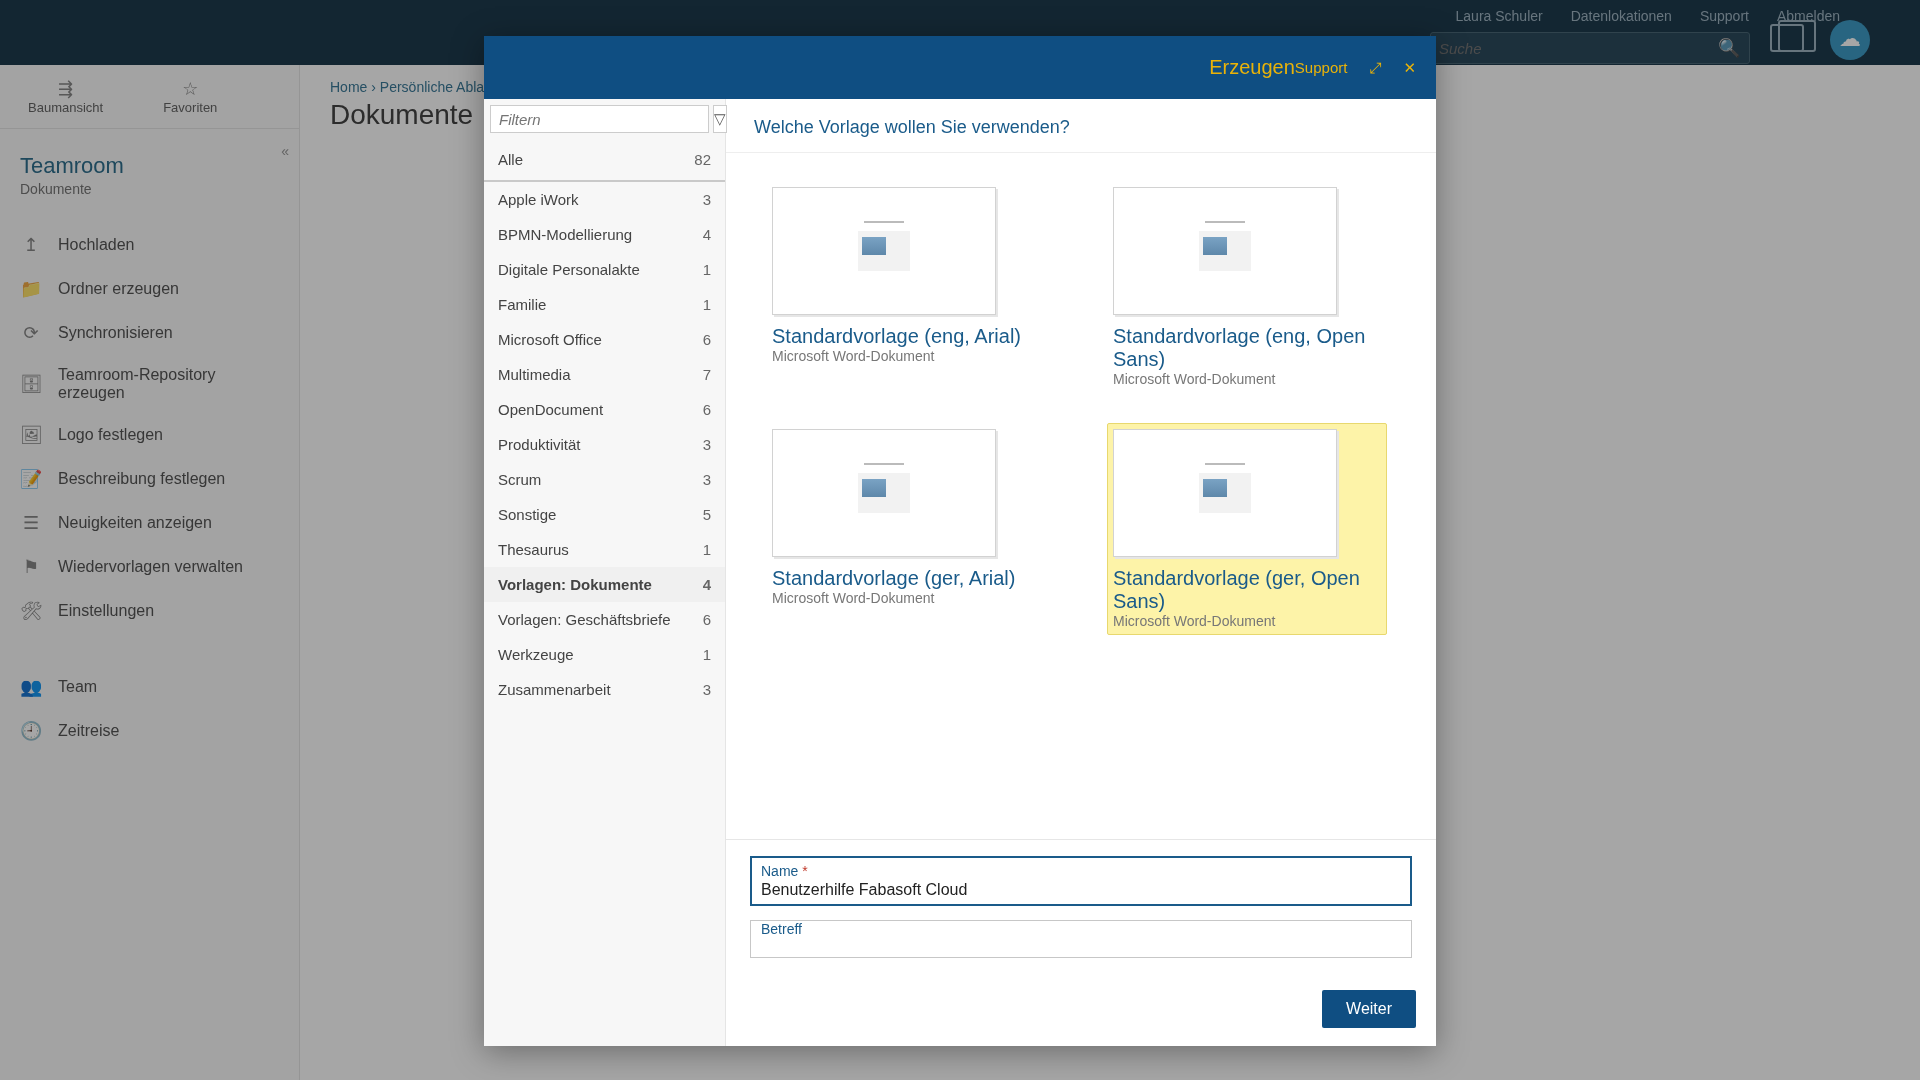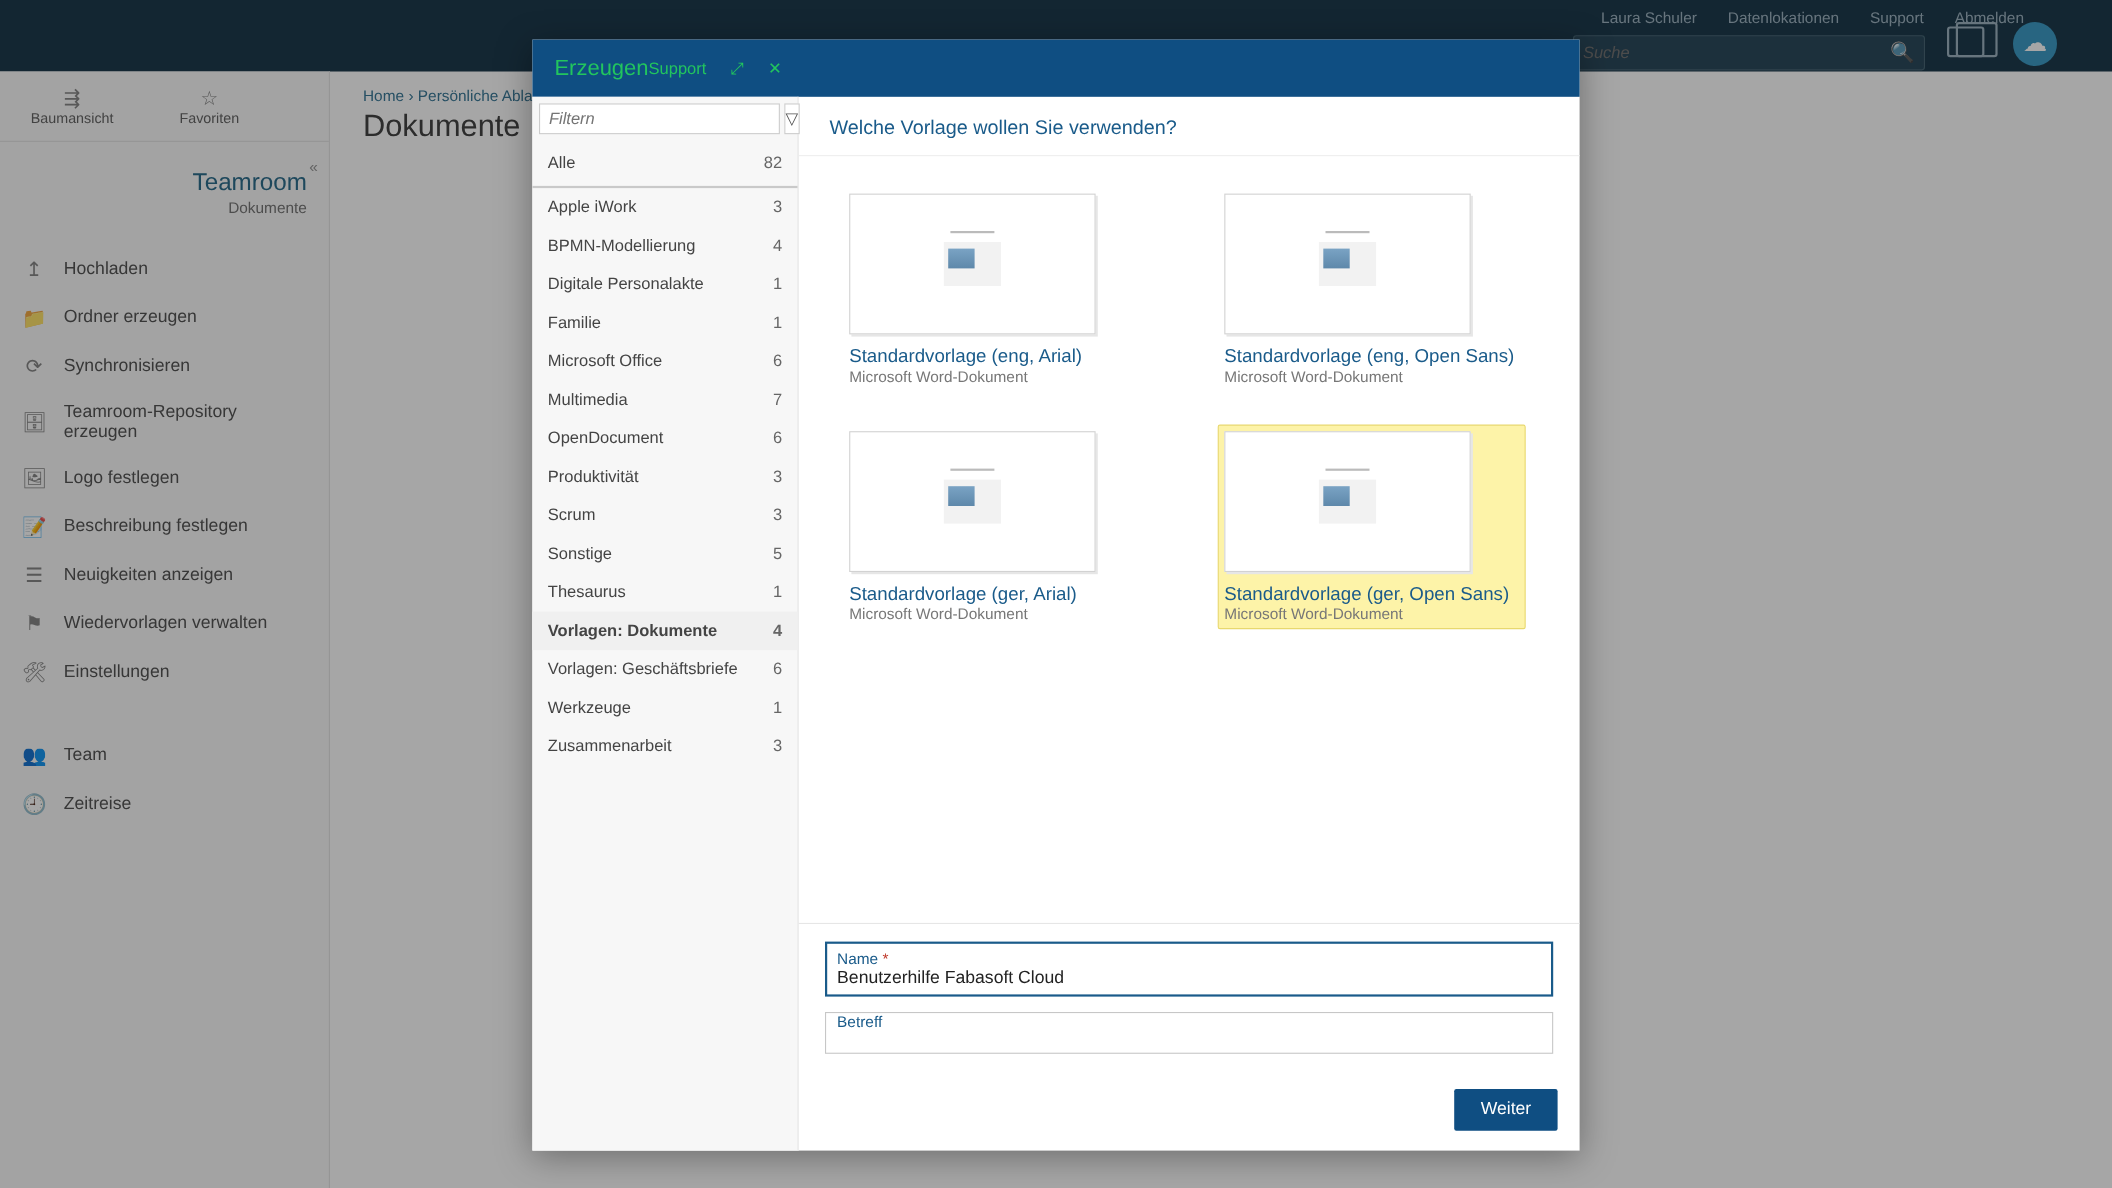--- a/index.html
+++ b/index.html
@@ -26,21 +26,21 @@
     position: absolute; top: 20px; right: 50px; width: 40px; height: 40px;
     background: #3e9cc6; border-radius: 50%;
   }
   .topbar-avatar::after{content:"\2601"; color:#fff; font-size:22px; position:absolute; top:6px; left:9px;}
   
   .leftcol { position: absolute; top: 65px; left: 0; width: 300px; bottom: 0; background: #fafafa; border-right: 1px solid #e5e5e5; }
   .view-toggles { height: 64px; display: flex; align-items: center; justify-content: flex-start; gap: 60px; padding-left: 28px; border-bottom: 1px solid #e5e5e5; }
   .view-toggle { text-align: center; font-size: 13px; color: #666; cursor: pointer; }
   .view-toggle .vt-icon { font-size: 18px; display: block; color: #888; }
   .collapse-chevron { position: absolute; top: 78px; right: 10px; color: #999; font-size: 14px; }
-  .teamroom-header { padding: 24px 20px 8px 20px; text-align: right; }
+  .teamroom-header { padding: 24px 20px 8px 20px; }
   .teamroom-header .title { font-size: 22px; color: #2e6f8e; font-weight: 500; }
   .teamroom-header .subtitle { font-size: 14px; color: #777; margin-top: 2px; }
   .side-actions { margin-top: 18px; }
   .side-action {
     display: flex; align-items: center; gap: 16px; padding: 11px 20px;
     font-size: 16px; color: #555; cursor: pointer;
   }
   .side-action .sa-icon { width: 22px; text-align: center; color: #888; font-size: 18px; }
   .side-divider { height: 14px; }
   
@@ -51,22 +51,22 @@
   
   .overlay {
     position: absolute; inset: 0; background: rgba(0,0,0,0.35);
   }
   .modal {
     position: absolute; top: 36px; left: 50%; transform: translateX(-50%);
     width: 952px; height: 1010px; background: #fff; box-shadow: 0 6px 30px rgba(0,0,0,0.35);
     display: flex; flex-direction: column;
   }
   .modal-head {
-    height: 52px; background: #0f4e82; color: #22c55e; display: flex; align-items: center;
-    padding: 0 20px; justify-content: flex-start;
+    height: 63px; background: #0f4e82; color: #eab308; display: flex; align-items: center;
+    padding: 0 20px; justify-content: flex-end;
   }
   .modal-head .mh-title { font-size: 20px; font-weight: 400; }
   .modal-head .mh-right { display: flex; align-items: center; gap: 22px; font-size: 15px; }
   .modal-head .mh-right span { cursor: pointer; }
   .modal-body { flex: 1; display: flex; min-height: 0; }
   
   .cat-panel { width: 242px; border-right: 1px solid #e5e5e5; background: #f7f7f7; display:flex; flex-direction:column; }
   .cat-filter { display: flex; align-items: center; padding: 6px; gap: 4px; }
   .cat-filter input {
     flex: 1; height: 28px; border: 1px solid #ccc; background: #fff; font-style: italic;
@@ -92,21 +92,21 @@
   .tpl-thumb {
     width: 224px; height: 128px; background: #fff; border: 1px solid #d2d2d2;
     box-shadow: 2px 2px 0 #e6e6e6; margin-bottom: 10px; position: relative;
     display:flex; align-items:center; justify-content:center;
   }
   .tpl-thumb .doc-mini {
     width: 52px; height: 40px; background:#f2f2f2; position:relative;
   }
   .tpl-thumb .doc-mini::before{content:""; position:absolute; top:-10px; left:6px; right:6px; height:2px; background:#bbb;}
   .tpl-thumb .doc-mini::after{content:""; position:absolute; top:6px; left:4px; width:24px; height:18px; background:linear-gradient(#7aa3c4,#5e88aa);}
-  .tpl-name { color: #1a5b8a; font-size: 17px; }
+  .tpl-name { color: #1a5b8a; font-size: 20px; }
   .tpl-type { color: #777; font-size: 14px; }
   
   .form-panel { border-top: 1px solid #e6e6e6; padding: 16px 24px 8px 24px; }
   .field { border: 1px solid #c7c7c7; margin-bottom: 14px; padding: 0 10px; }
   .field.focus { border: 2px solid #1a5b8a; padding:5px 9px;}
   .field-label { font-size: 14px; color: #1a5b8a; }
   .field-label .req { color: #c0392b; }
   .field input {
     width: 100%; border: none; outline: none; font-size: 16px; color: #222; margin-top: 2px;
     background: transparent;

